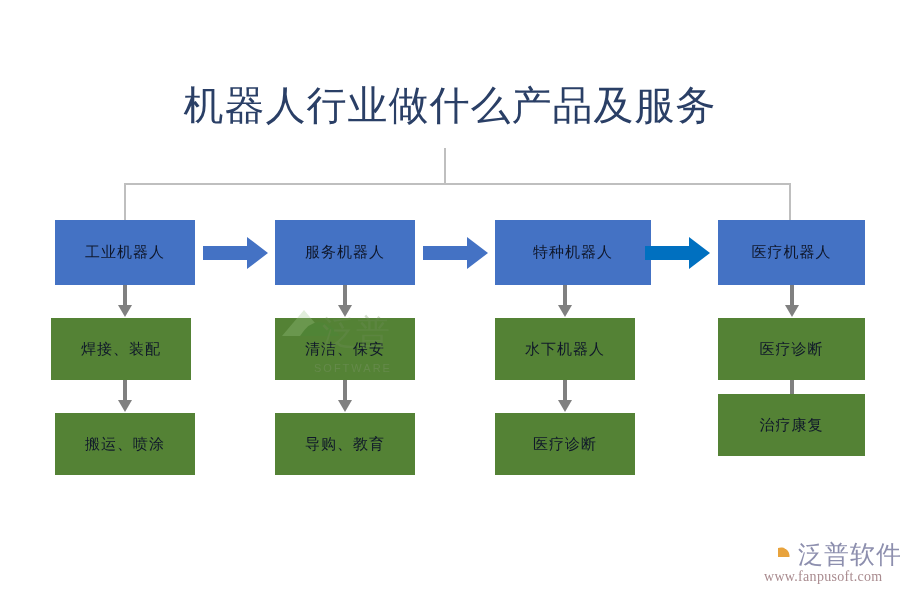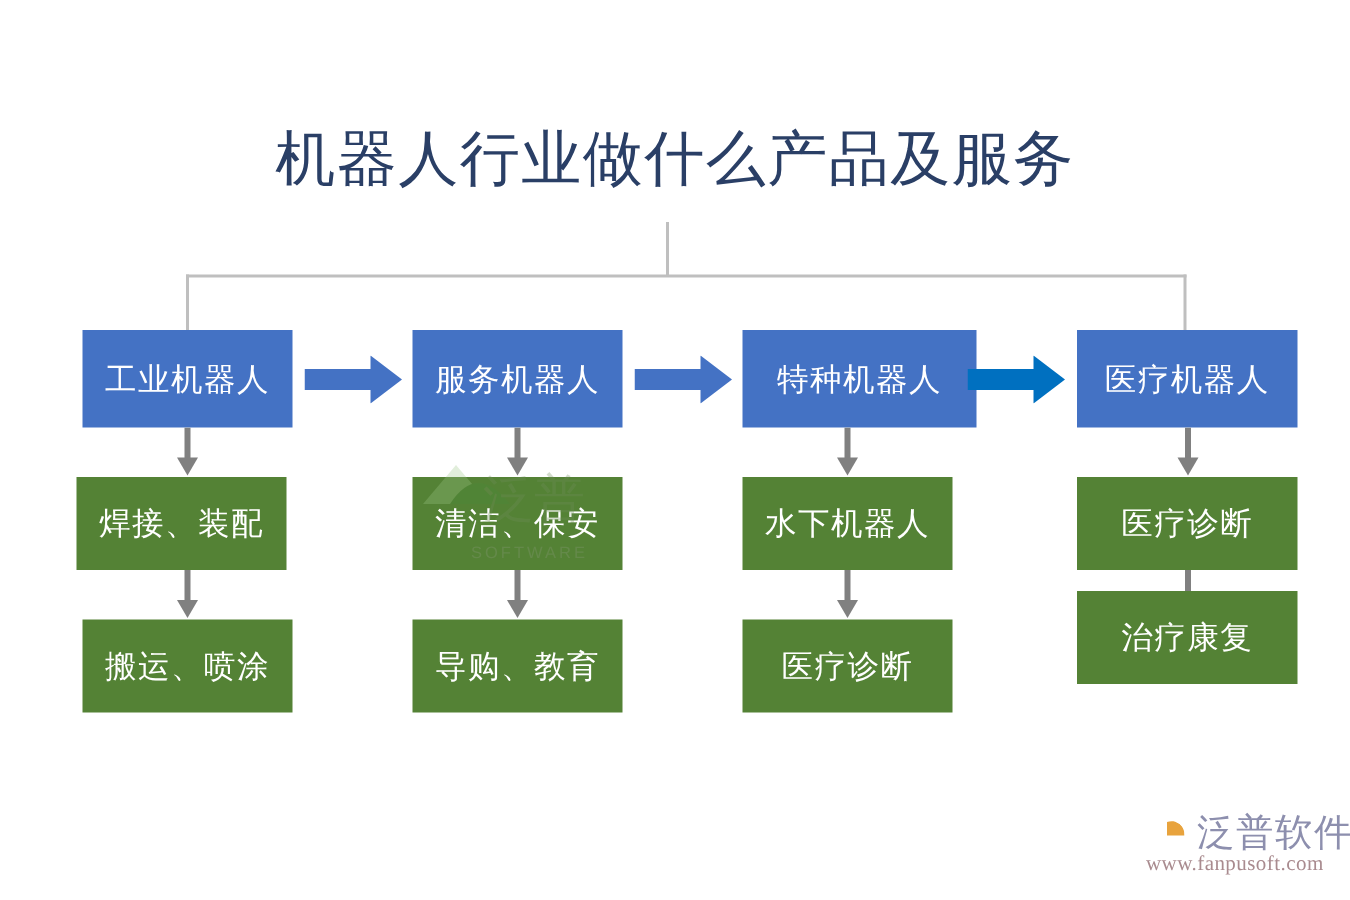--- a/index.html
+++ b/index.html
@@ -40,22 +40,22 @@
   }
   .conn-v { width: 2px; }
   .conn-h { height: 2px; }
 
   
   .node {
     position: absolute;
     display: flex;
     align-items: center;
     justify-content: center;
-    color: #ffffff;
-    font-size: 21px;
+    color: #0f172a;
+    font-size: 15px;
     letter-spacing: 1px;
     font-family: "Liberation Serif", "DejaVu Serif", serif;
     box-sizing: border-box;
   }
   .node-blue { background: #4472c4; }
   .node-green { background: #548235; }
 
   
   .flow-arrow {
     position: absolute;

